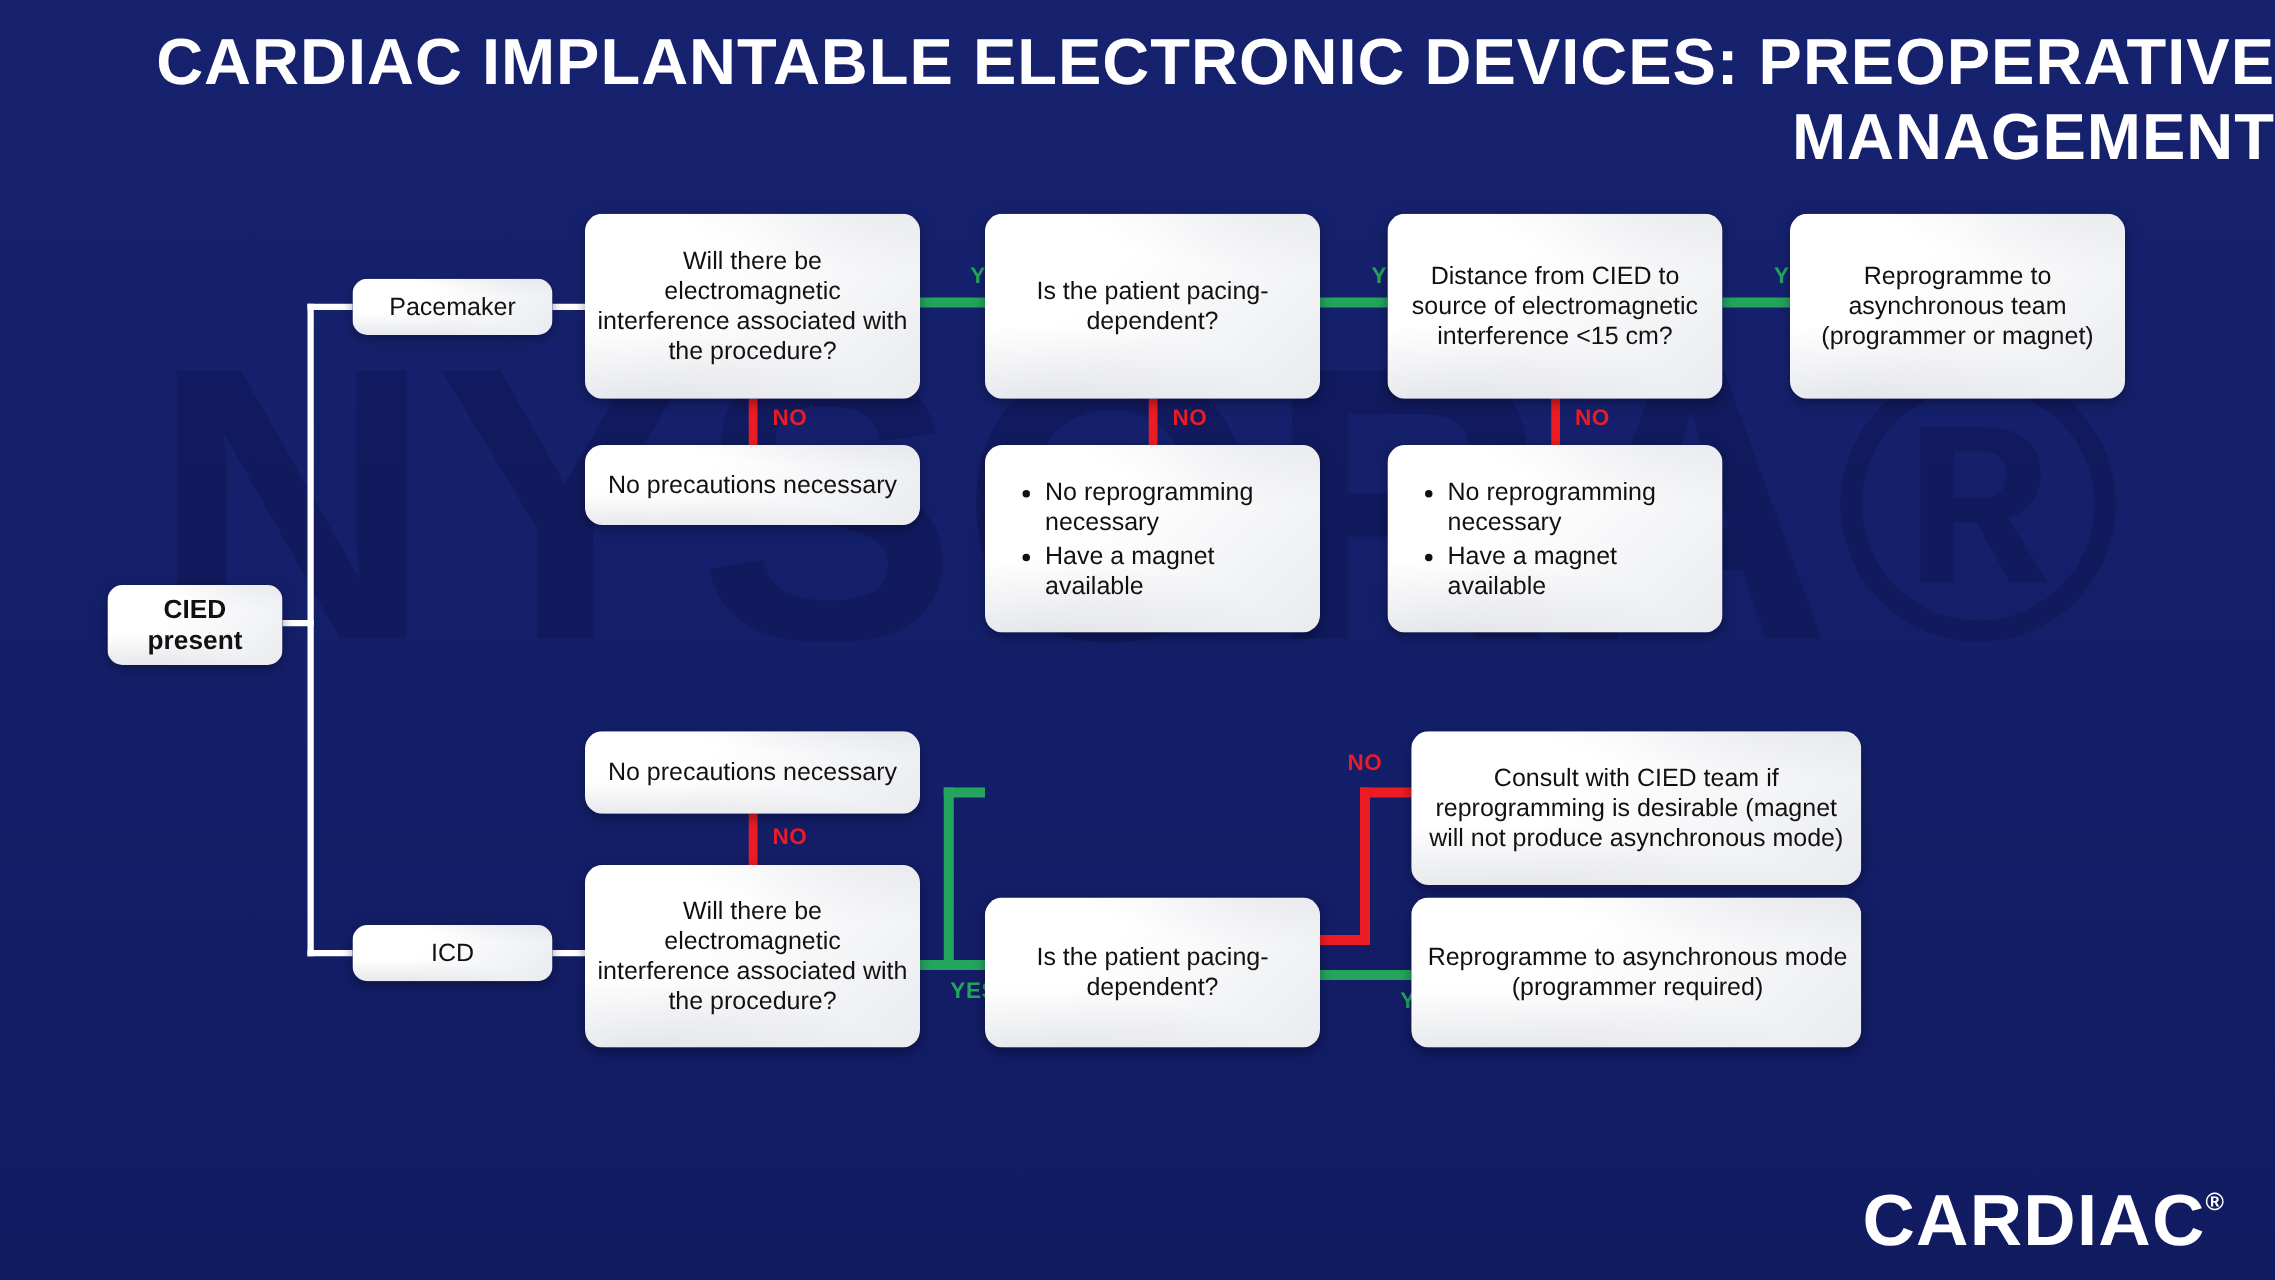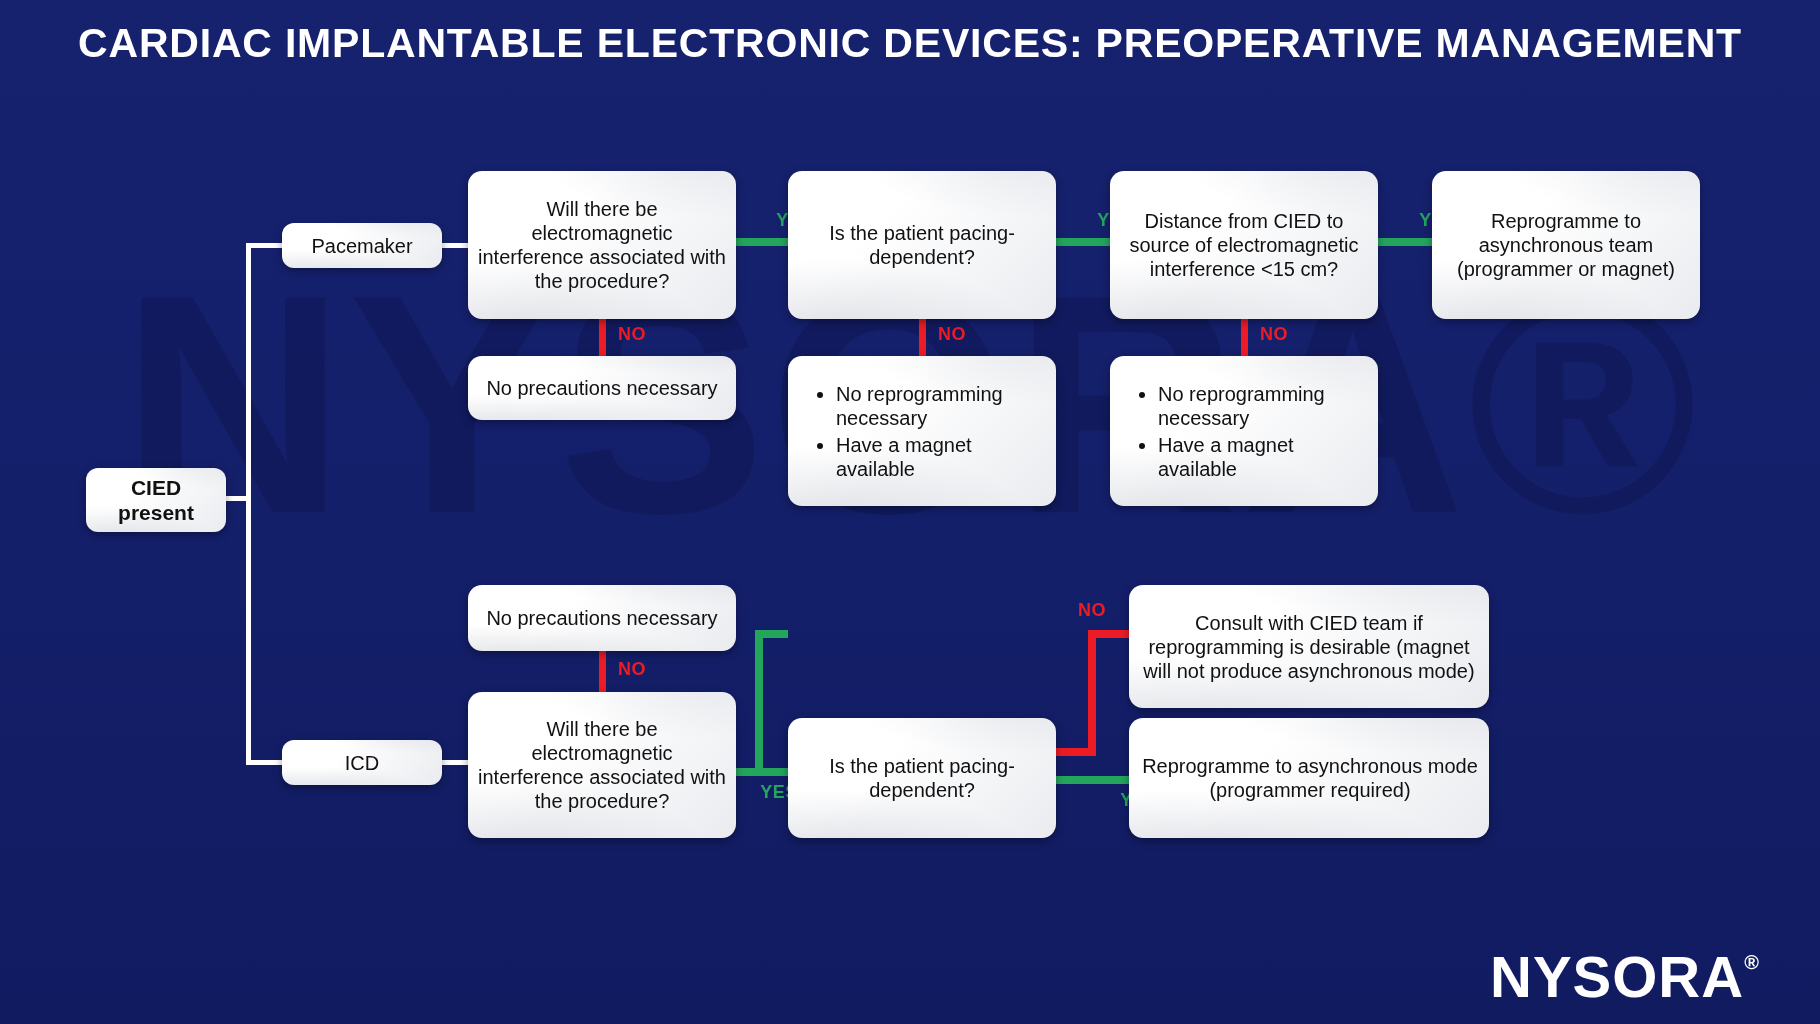--- a/index.html
+++ b/index.html
@@ -2,22 +2,22 @@
 <html><head>
 <meta charset="utf-8">
 <style>
   html,body{margin:0;padding:0;background:#0e1858;}
   .canvas{
     position:relative;width:1820px;height:1024px;overflow:hidden;
     background:linear-gradient(180deg,#17226f 0%,#141f6a 55%,#111b60 100%);
     font-family:"Liberation Sans",sans-serif;
   }
   .title{
-    position:absolute;left:0;right:0;top:20px;text-align:center;
-    color:#ffffff;font-size:41px;font-weight:800;letter-spacing:0.8px;
+    position:absolute;left:0;right:0;top:20px;text-align:right;
+    color:#ffffff;font-size:52px;font-weight:800;letter-spacing:0.8px;
   }
   .watermark{
     position:absolute;left:30px;top:248px;width:1760px;text-align:center;
     font-size:312px;font-weight:700;line-height:1;letter-spacing:2px;
     color:rgba(0,0,25,0.16);pointer-events:none;white-space:nowrap;
   }
   .box{
     position:absolute;display:flex;align-items:center;justify-content:center;
     text-align:center;color:#111111;font-size:20px;line-height:1.2;
     border-radius:14px;padding:8px 10px;box-sizing:border-box;
@@ -120,16 +120,16 @@
     </ul>
   </div>
 
   <div class="box" style="left:468px;top:585px;width:268px;height:66px;">No precautions necessary</div>
   <div class="box" style="left:468px;top:692px;width:268px;height:146px;">Will there be electromagnetic interference associated with the procedure?</div>
   <div class="box" style="left:788px;top:718px;width:268px;height:120px;">Is the patient pacing-dependent?</div>
   <div class="box" style="left:1129px;top:585px;width:360px;height:123px;">Consult with CIED team if reprogramming is desirable (magnet will not produce asynchronous mode)</div>
   <div class="box" style="left:1129px;top:718px;width:360px;height:120px;padding-left:12px;">Reprogramme to asynchronous mode (programmer required)</div>
 
   <div class="logo">
-    <span>NYSORA</span><span class="reg">®</span>
+    <span>CARDIAC</span><span class="reg">®</span>
   </div>
 
 </div>
 
 </body></html>

